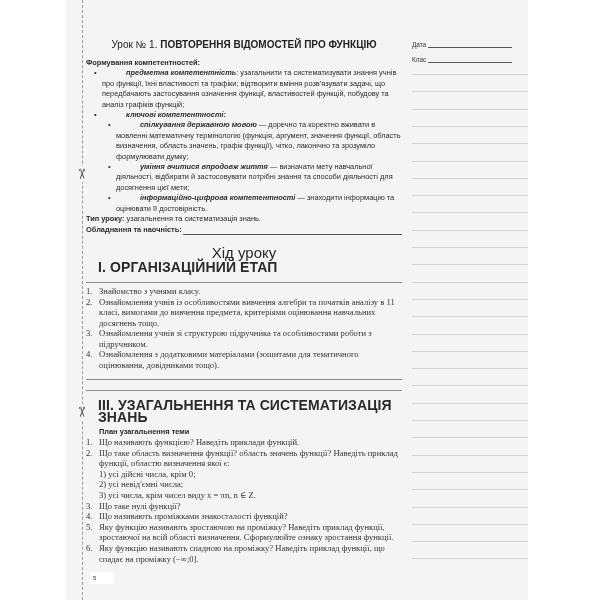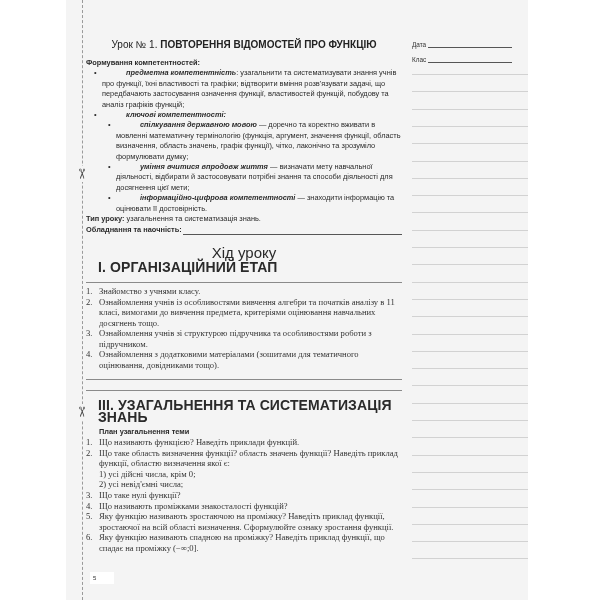--- a/index.html
+++ b/index.html
@@ -110,20 +110,21 @@
     <div class="rule" style="margin-top:10px;"></div>
 
     <div class="section-h" style="margin-top:8px;">III. УЗАГАЛЬНЕННЯ ТА СИСТЕМАТИЗАЦІЯ ЗНАНЬ</div>
     <div class="plan-h" style="margin-top:4px;">План узагальнення теми</div>
 
     <ol class="num serif">
       <li><span class="n">1.</span><span>Що називають функцією? Наведіть приклади функцій.</span></li>
       <li><span class="n">2.</span><span>Що таке область визначення функції? область значень функції? Наведіть приклад функції, областю визначення якої є:</span></li>
       <li class="sub">1) усі дійсні числа, крім 0;</li>
       <li class="sub">2) усі невід'ємні числа;</li>
+      <li class="sub">3) усі числа, крім чисел виду x = πn,  n ∈ Z.</li>
       <li><span class="n">3.</span><span>Що таке нулі функції?</span></li>
       <li><span class="n">4.</span><span>Що називають проміжками знакосталості функцій?</span></li>
       <li><span class="n">5.</span><span>Яку функцію називають зростаючою на проміжку? Наведіть приклад функції, зростаючої на всій області визначення. Сформулюйте ознаку зростання функції.</span></li>
       <li><span class="n">6.</span><span>Яку функцію називають спадною на проміжку? Наведіть приклад функції, що спадає на проміжку (−∞;0].</span></li>
     </ol>
   </div>
 
   <div class="side">
     <div class="side-field" style="top:40px;">
       <span>Дата</span>

